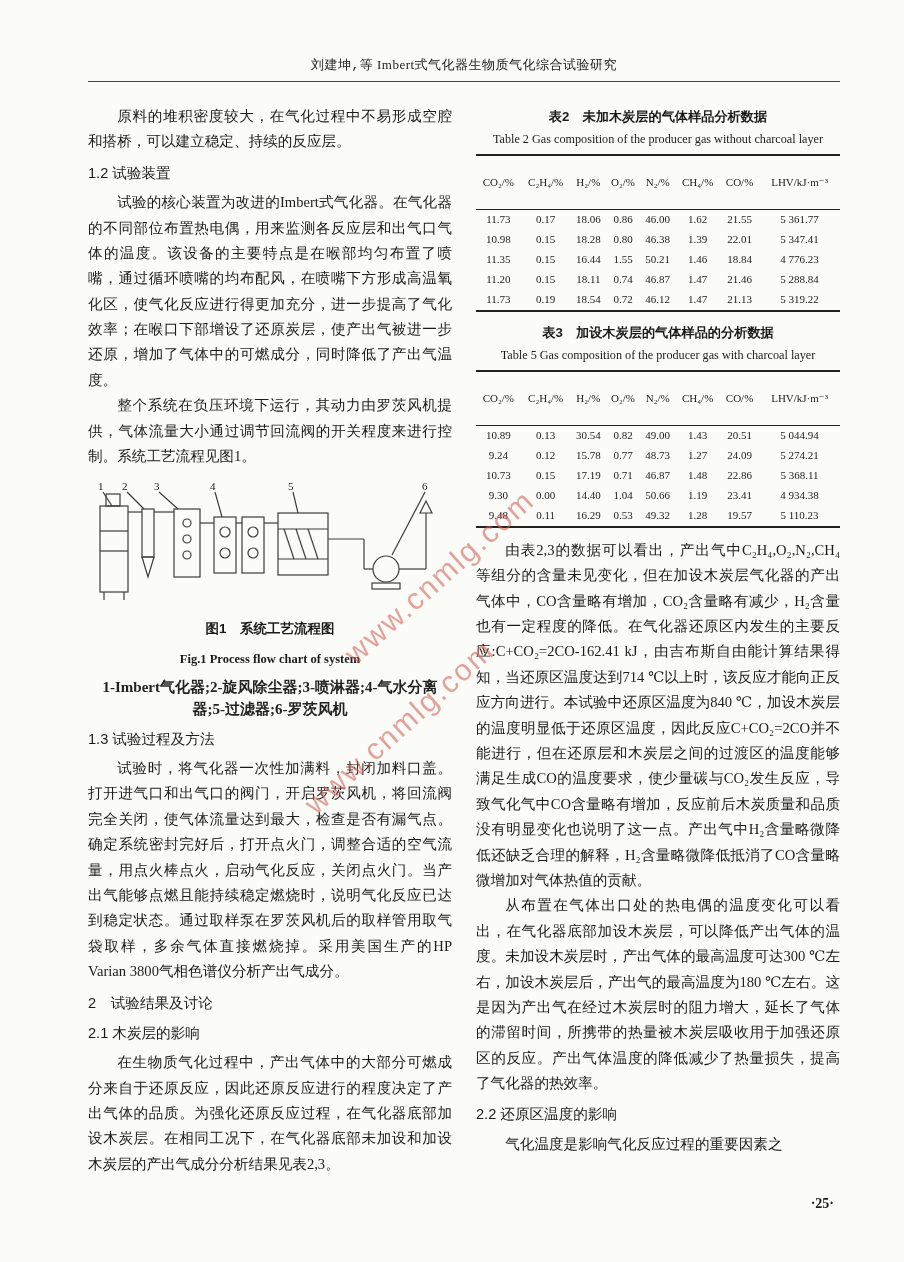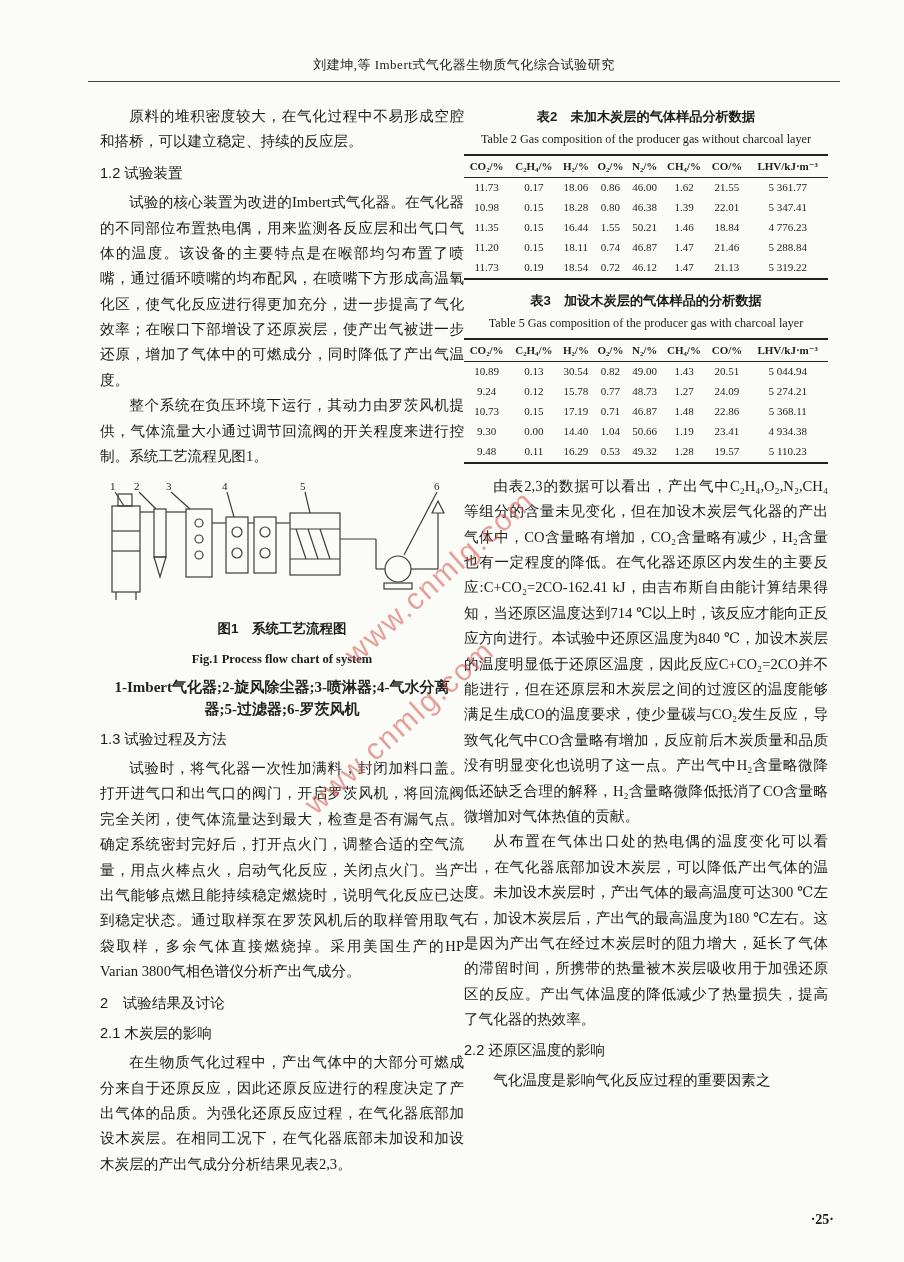--- a/index.html
+++ b/index.html
@@ -6,22 +6,22 @@
   .page{
     position:relative;width:904px;height:1262px;margin:0 auto;
     background:#fbfbf7;color:#1b1b1b;overflow:hidden;
     font-family:"Liberation Serif","DejaVu Serif",serif;
   }
   .content{position:absolute;left:88px;top:56px;width:752px;}
   .running-head{
     text-align:center;font-size:13px;letter-spacing:.5px;
     padding-bottom:7px;border-bottom:1px solid #444;
   }
-  .running-head .authors{}
-  .columns{display:flex;margin-top:22px;justify-content:center;}
+  .running-head .authors{font-family:Liberation Mono, monospace;}
+  .columns{display:flex;gap:24px;margin-top:22px;}
   .col{width:364px;font-size:14.6px;line-height:1.74;text-align:justify;}
   .para{margin:0;text-indent:2em;}
   .heading{
     font-family:"Liberation Sans","DejaVu Sans",sans-serif;
     font-weight:normal;font-size:14.6px;margin:7px 0 5px 0;line-height:1.6;
   }
   
   .fig{margin:10px 0 4px 0;text-align:center;}
   .fig svg{display:block;margin:0 auto;}
   .fig-cap-cn{
@@ -35,34 +35,34 @@
     font-family:"Liberation Sans","DejaVu Sans",sans-serif;
     font-weight:bold;font-size:13.2px;text-align:center;margin:2px 0 2px 0;
   }
   .tbl-title-en{font-size:12.2px;text-align:center;line-height:1.45;margin-bottom:5px;}
   table.paper-table{
     width:100%;border-collapse:collapse;margin:2px 0 10px 0;
     border-top:2px solid #222;border-bottom:2px solid #222;
     font-size:11px;line-height:1.55;
   }
   table.paper-table th{
-    border-bottom:1px solid #222;font-weight:bold;
-    padding:2px 0;white-space:nowrap;text-align:center;
+    border-bottom:1px solid #222;font-weight:normal;
+    padding:18px 0;white-space:nowrap;text-align:center;
   }
   table.paper-table td{padding:1.5px 0;text-align:center;white-space:nowrap;}
   
   .watermark{
     position:absolute;font-family:"Liberation Sans","DejaVu Sans",sans-serif;
     font-size:30px;letter-spacing:2px;opacity:.55;
     transform:rotate(-42deg);pointer-events:none;white-space:nowrap;
   }
   .wm1{left:318px;top:560px;}
   .wm2{left:278px;top:710px;}
   .page-num{
-    position:absolute;right:70px;bottom:34px;
+    position:absolute;right:70px;bottom:50px;
     font-weight:bold;font-size:14px;
   }
   .diagram{stroke:#3c3c3c;stroke-width:1.2;fill:none;}
   .diagram text{stroke:none;fill:#222;font-size:11px;font-family:"Liberation Serif",serif;}
 </style>
 </head>
 <body>
 
 <div class="page">
 

